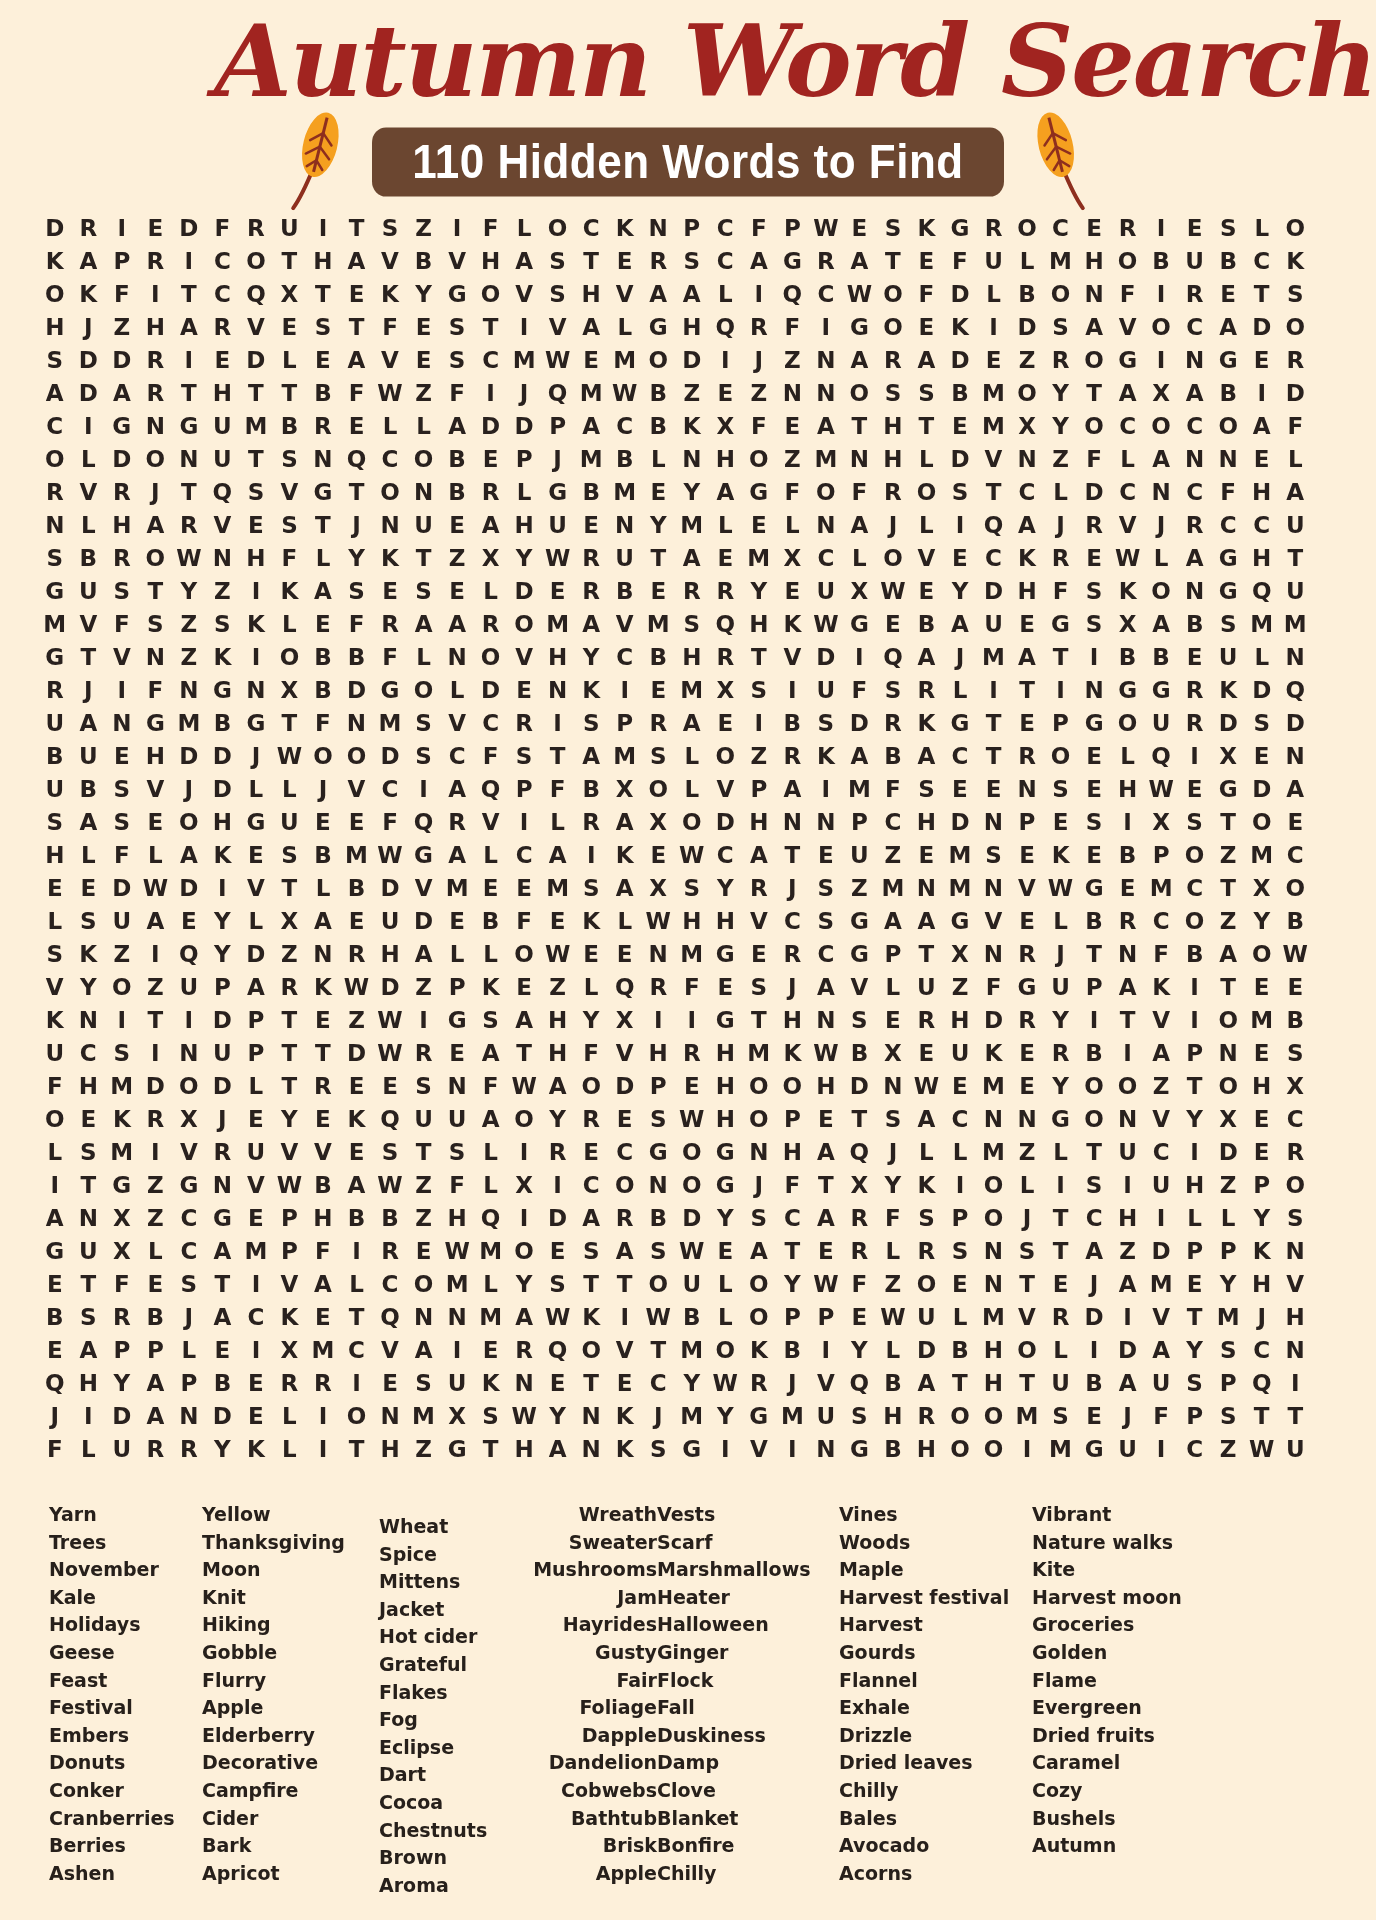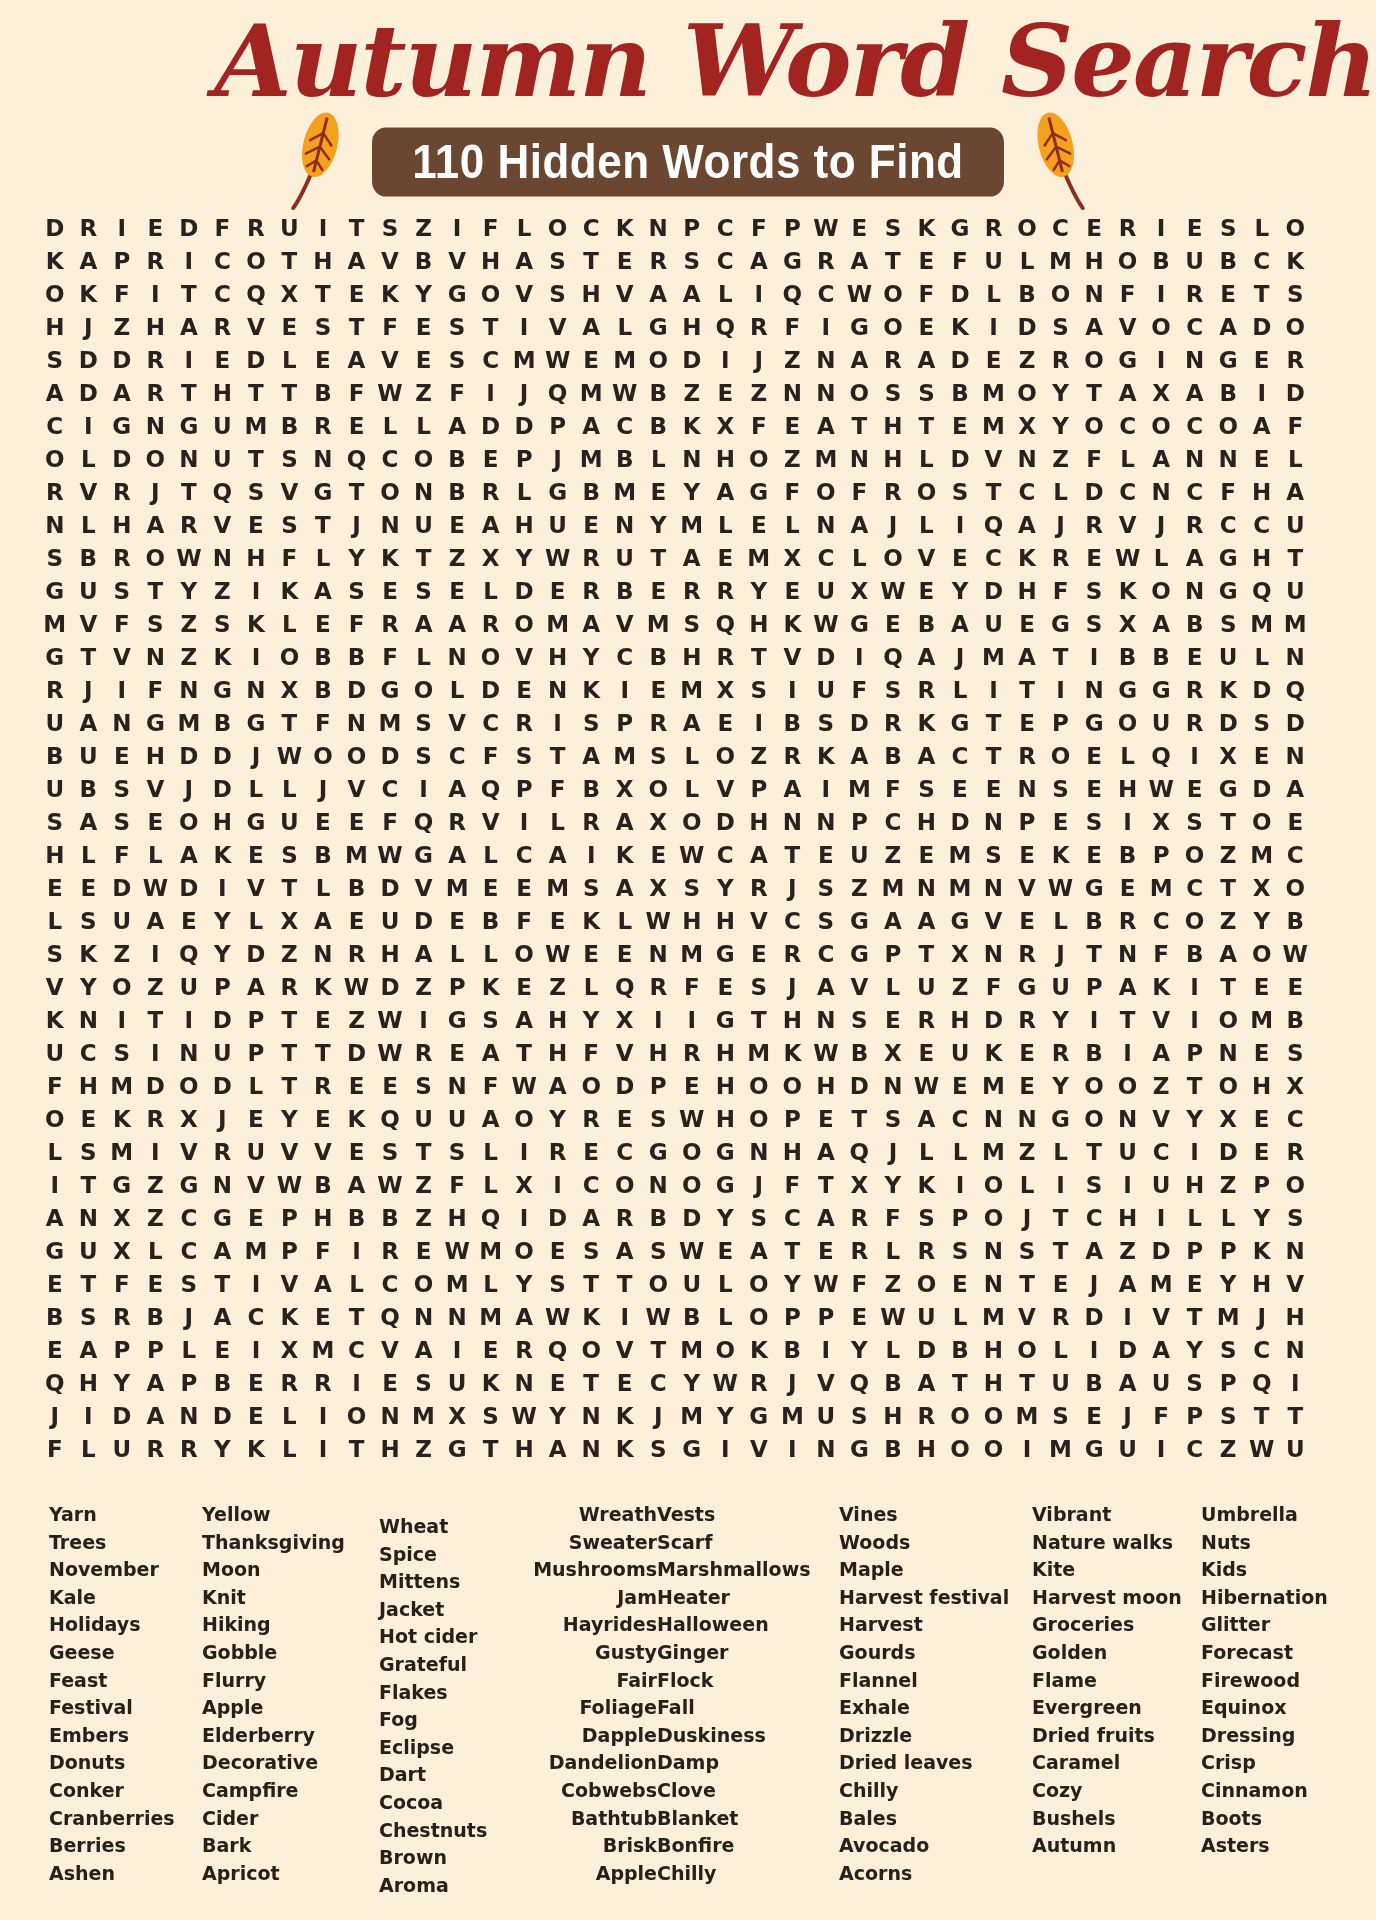--- a/index.html
+++ b/index.html
@@ -1656,30 +1656,15 @@
         <div class="wl-item">Groceries</div>
         <div class="wl-item">Golden</div>
         <div class="wl-item">Flame</div>
         <div class="wl-item">Evergreen</div>
         <div class="wl-item">Dried fruits</div>
         <div class="wl-item">Caramel</div>
         <div class="wl-item">Cozy</div>
         <div class="wl-item">Bushels</div>
         <div class="wl-item">Autumn</div>
       </div>
-      <div class="wl-col">
-        <div class="wl-item">Umbrella</div>
-        <div class="wl-item">Nuts</div>
-        <div class="wl-item">Kids</div>
-        <div class="wl-item">Hibernation</div>
-        <div class="wl-item">Glitter</div>
-        <div class="wl-item">Forecast</div>
-        <div class="wl-item">Firewood</div>
-        <div class="wl-item">Equinox</div>
-        <div class="wl-item">Dressing</div>
-        <div class="wl-item">Crisp</div>
-        <div class="wl-item">Cinnamon</div>
-        <div class="wl-item">Boots</div>
-        <div class="wl-item">Asters</div>
-      </div>
     </div>
 
 </div>
 
 </body></html>

